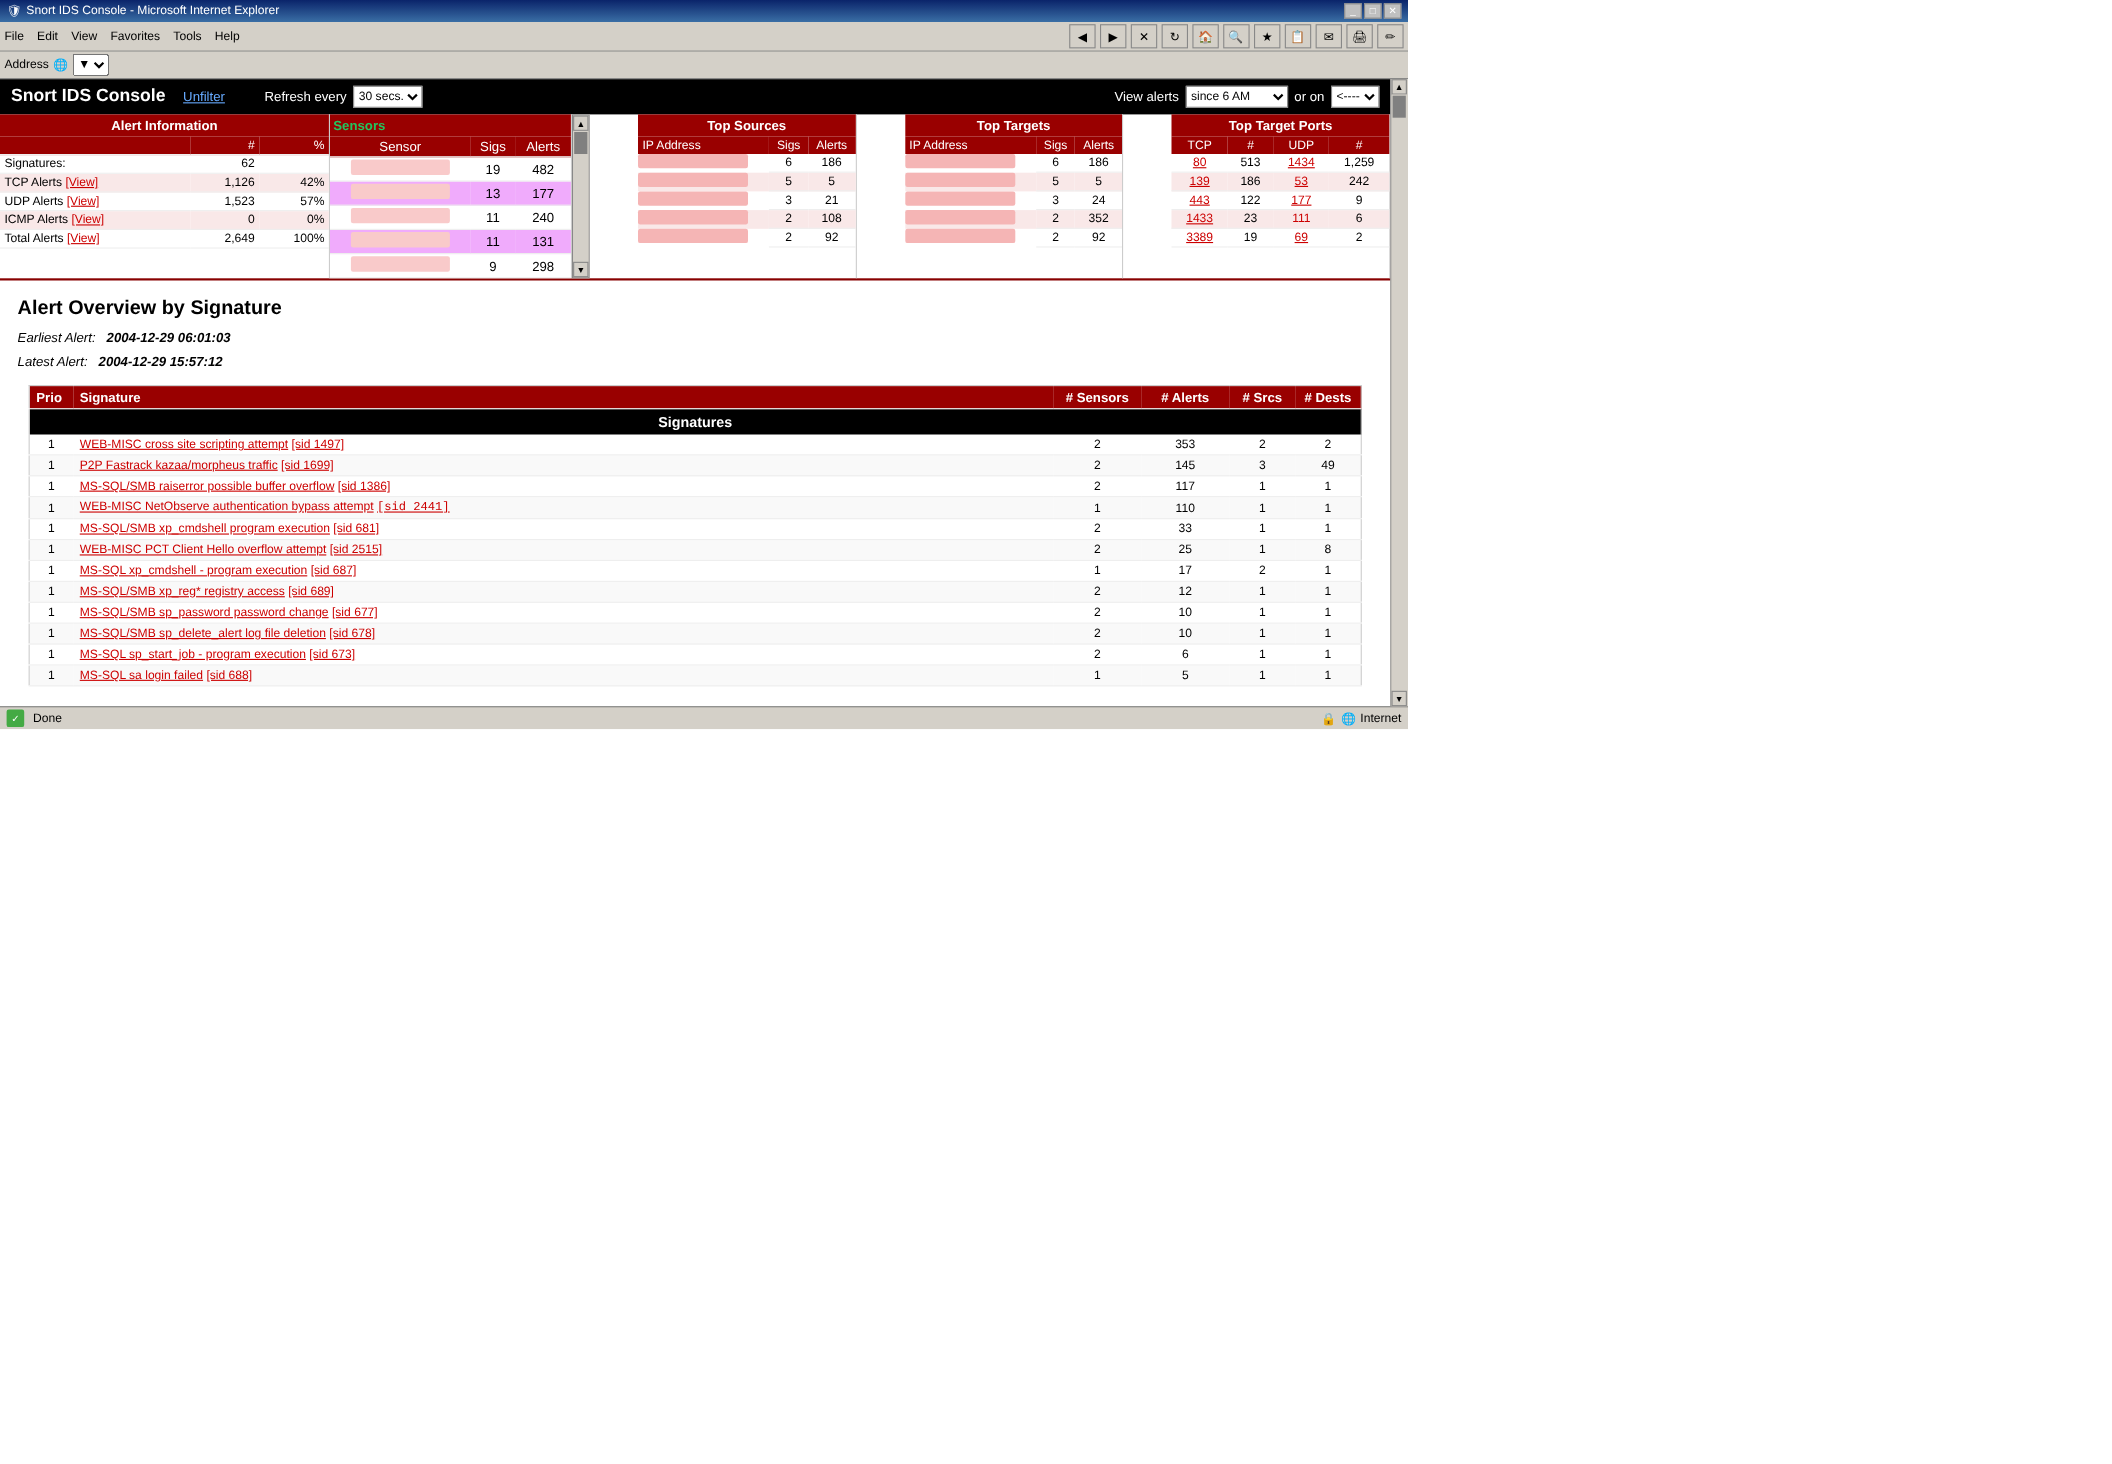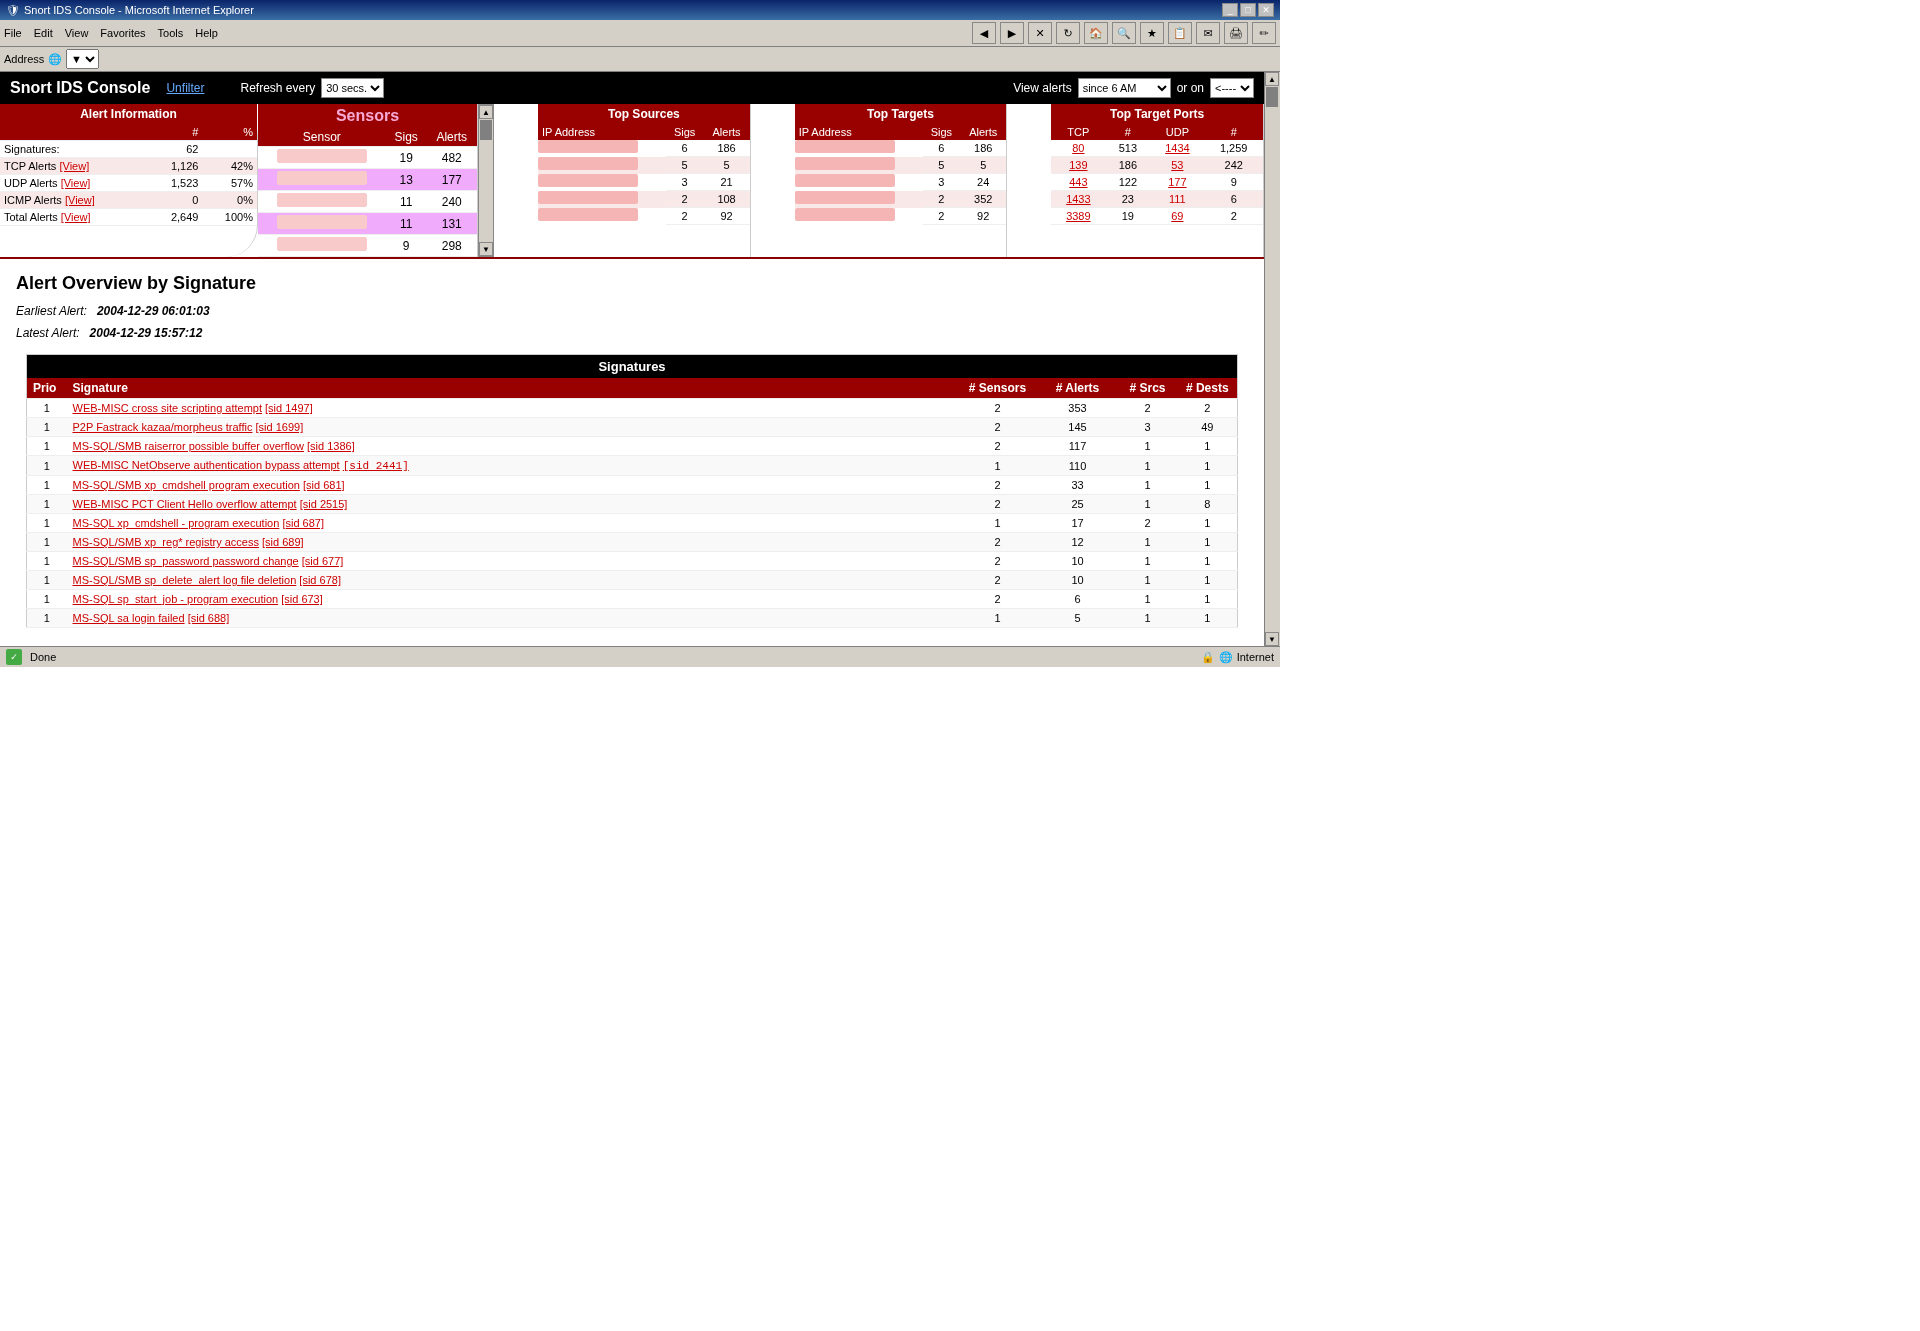--- a/index.html
+++ b/index.html
@@ -68,31 +68,31 @@
     .snort-header .view-section { display: flex; align-items: center; gap: 6px; font-size: 12px; font-weight: normal; margin-left: auto; }
     .header-select { font-size: 11px; height: 20px; background: #fff; color: #000; border: 1px solid #888; }
 
     
     .info-tables-row {
       display: flex;
       border-bottom: 2px solid #800;
     }
 
     
-    .alert-info-table { width: 258px; border-right: 1px solid #ccc; border-radius: 32px; }
+    .alert-info-table { width: 300px; border-right: 1px solid #ccc; }
     .alert-info-table table { width: 100%; border-collapse: collapse; }
     .alert-info-table .section-header { background: #900; color: #fff; text-align: center; font-weight: bold; padding: 3px; font-size: 12px; }
     .alert-info-table .col-header { background: #900; color: #fff; text-align: right; padding: 2px 4px; font-size: 11px; }
     .alert-info-table td { padding: 2px 4px; font-size: 11px; border-bottom: 1px solid #eee; }
     .alert-info-table .row-alt { background: #f9e8e8; }
 
     
     .sensors-table { width: 220px; border-right: 1px solid #ccc; }
     .sensors-table table { width: 100%; border-collapse: collapse; }
-    .sensors-table .section-header { background: #900; color: #f9a8d4; text-align: center; font-weight: bold; padding: 3px; font-size: 16px; }
+    .sensors-table .section-header { background: #900; color: #22c55e; text-align: left; font-weight: bold; padding: 3px; font-size: 12px; }
     .sensors-table td { padding: 2px 4px; font-size: 12px; border-bottom: 1px solid #eee; text-align: center; }
     .sensors-table .row-alt { background: #f0abfc; }
     .sensor-ip { background: #f9caca; height: 14px; width: 90px; display: inline-block; border-radius: 2px; }
 
     
     .scroll-col { width: 16px; background: #d4d0c8; border: 1px solid #888; display: flex; flex-direction: column; align-items: center; }
     .scroll-btn { width: 14px; height: 14px; background: #d4d0c8; border: 1px solid #888; font-size: 8px; display: flex; align-items: center; justify-content: center; cursor: pointer; }
     .scroll-track { flex: 1; background: #d4d0c8; width: 14px; }
     .scroll-thumb { background: #808080; width: 12px; height: 20px; margin: 1px; }
 
@@ -467,30 +467,30 @@
         <div class="date-row">
           <span class="date-label">Latest Alert:</span>
           <span class="date-value">2004-12-29 15:57:12</span>
         </div>
       </div>
 
       <div class="sig-table-wrapper">
         <table class="sig-table">
           <thead>
             <tr>
-                <th class="sig-header" colspan="6">Signatures</th>
-              </tr>
-            <tr>
               <td class="sig-col-header" style="width:40px;">Prio</td>
               <td class="sig-col-header">Signature</td>
               <td class="sig-col-header" style="text-align:center;width:80px;"># Sensors</td>
               <td class="sig-col-header" style="text-align:center;width:80px;"># Alerts</td>
               <td class="sig-col-header" style="text-align:center;width:60px;"># Srcs</td>
               <td class="sig-col-header" style="text-align:center;width:60px;"># Dests</td>
             </tr>
+            <tr>
+                <th class="sig-header" colspan="6">Signatures</th>
+              </tr>
           </thead>
           <tbody id="signatures-body">
           <tr>
     <td class="num-col">1</td>
     <td>
       <span class="sig-link">WEB-MISC cross site scripting attempt</span>
       <span style="color:#c00;text-decoration:underline;cursor:pointer;"> [sid 1497]</span>
     </td>
     <td class="num-col">2</td>
     <td class="num-col">353</td>

